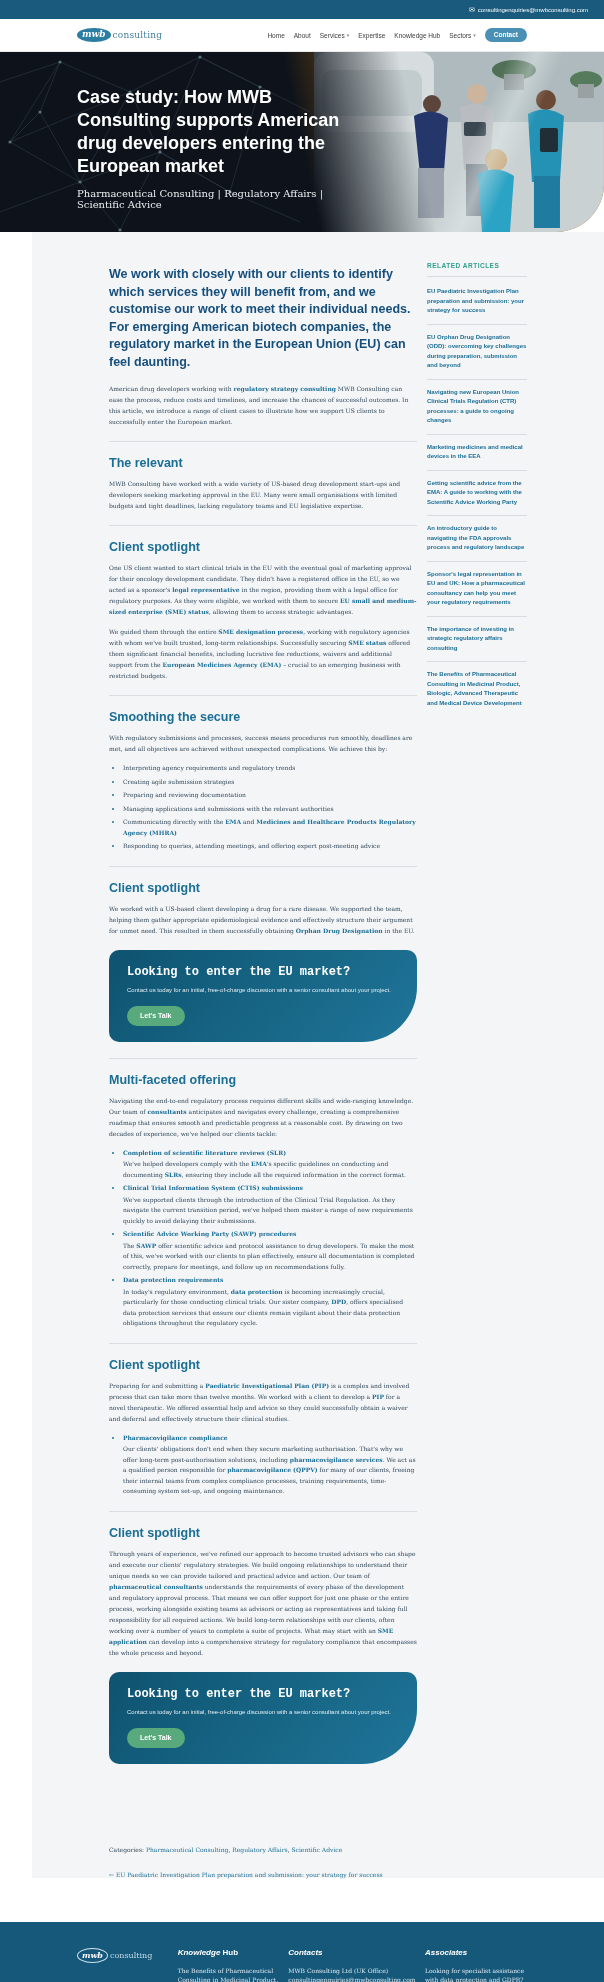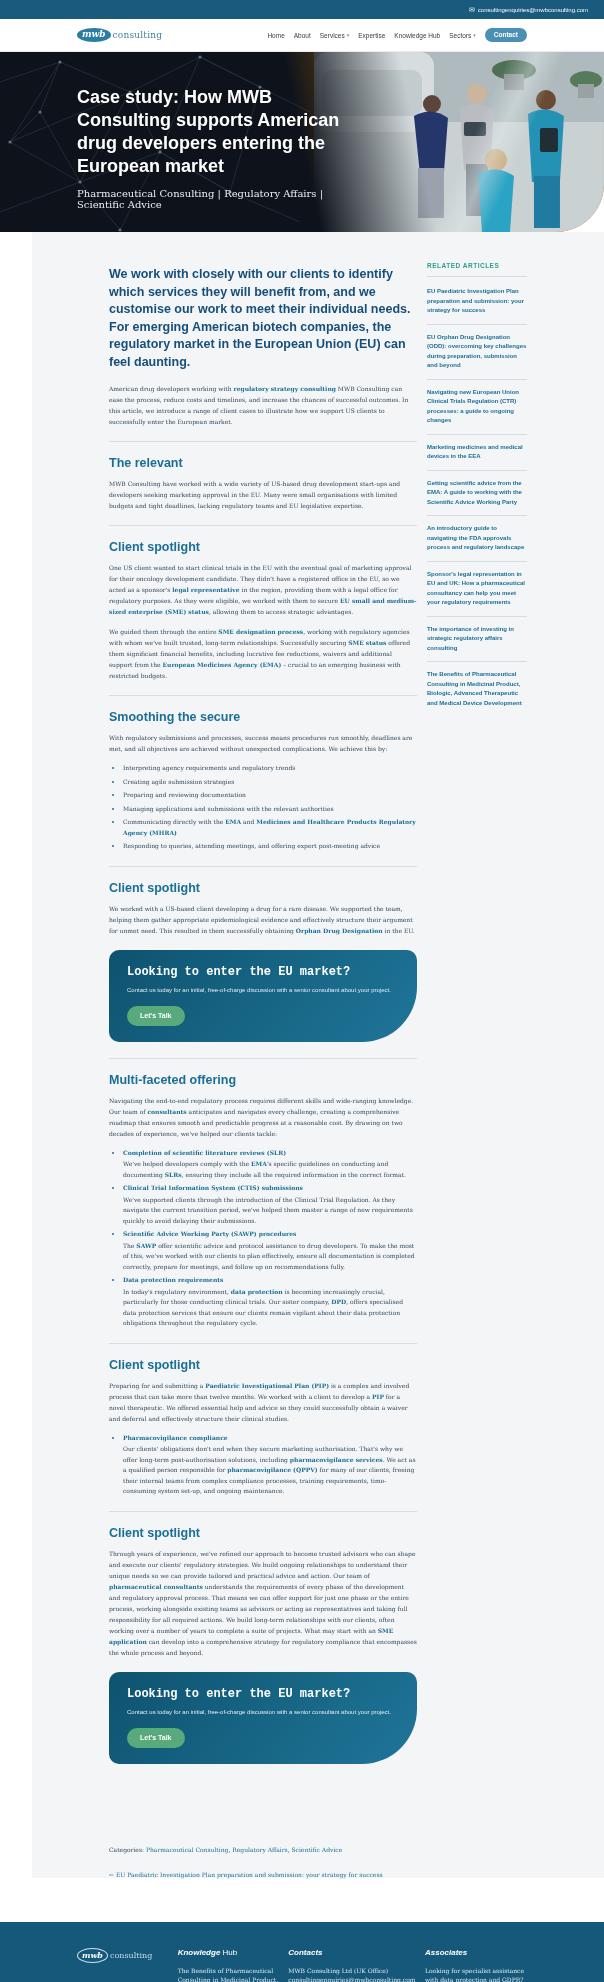--- a/index.html
+++ b/index.html
@@ -124,21 +124,21 @@
 
   
   .footer {
     background:#16587a; color:#fff; padding:26px 77px 24px;
     display:flex; justify-content:space-between;
   }
   .fcol h4 {
     margin:0 0 9px; font-family:"Liberation Sans",sans-serif; font-style:italic;
     font-weight:bold; font-size:8px; color:#fff;
   }
-  .fcol h4 .h4-rest { font-style:normal; font-weight:normal; }
+  .fcol h4 .h4-rest { font-style:normal; font-weight:bold; }
   .fc1 { width:92px; }
   .fc2 { width:102px; }
   .fc3 { width:128px; }
   .fc4 { width:102px; }
   .flogo { display:flex; align-items:center; gap:2px; margin-bottom:34px; }
   .flogo-mark {
     border:1px solid #cfe3ee; color:#fff; font-style:italic; font-weight:bold;
     font-size:8px; border-radius:50%; padding:2px 4px 3px; line-height:1;
     font-family:"DejaVu Serif",serif;
   }

